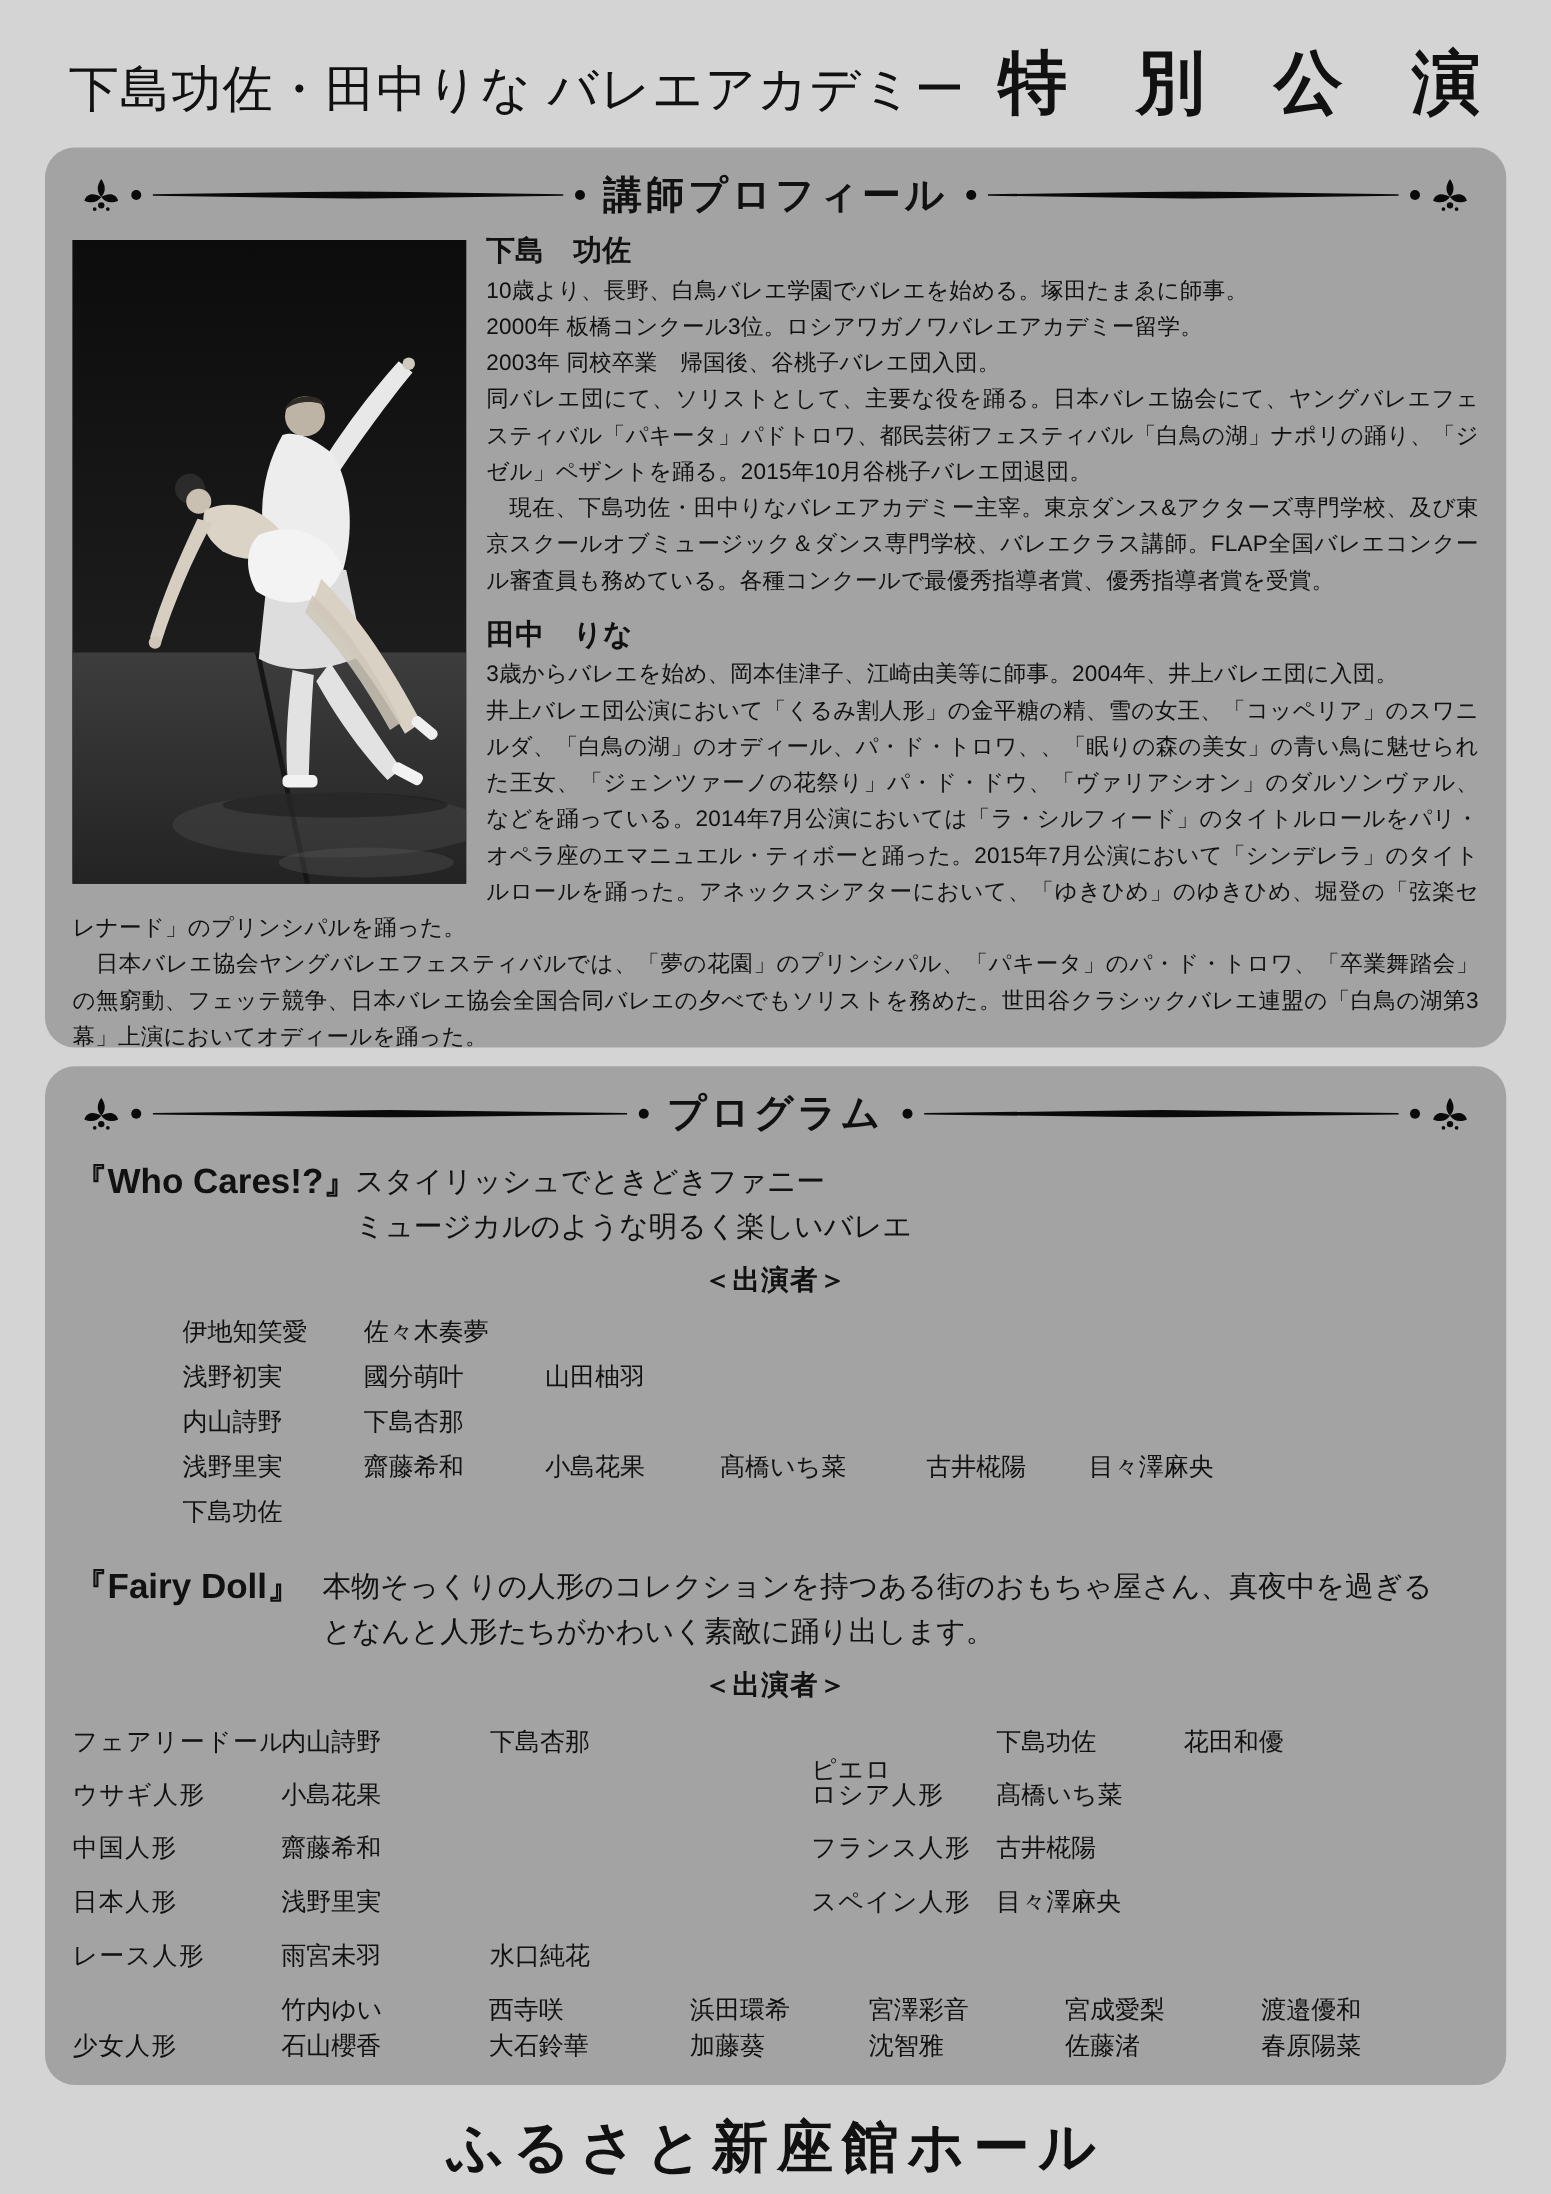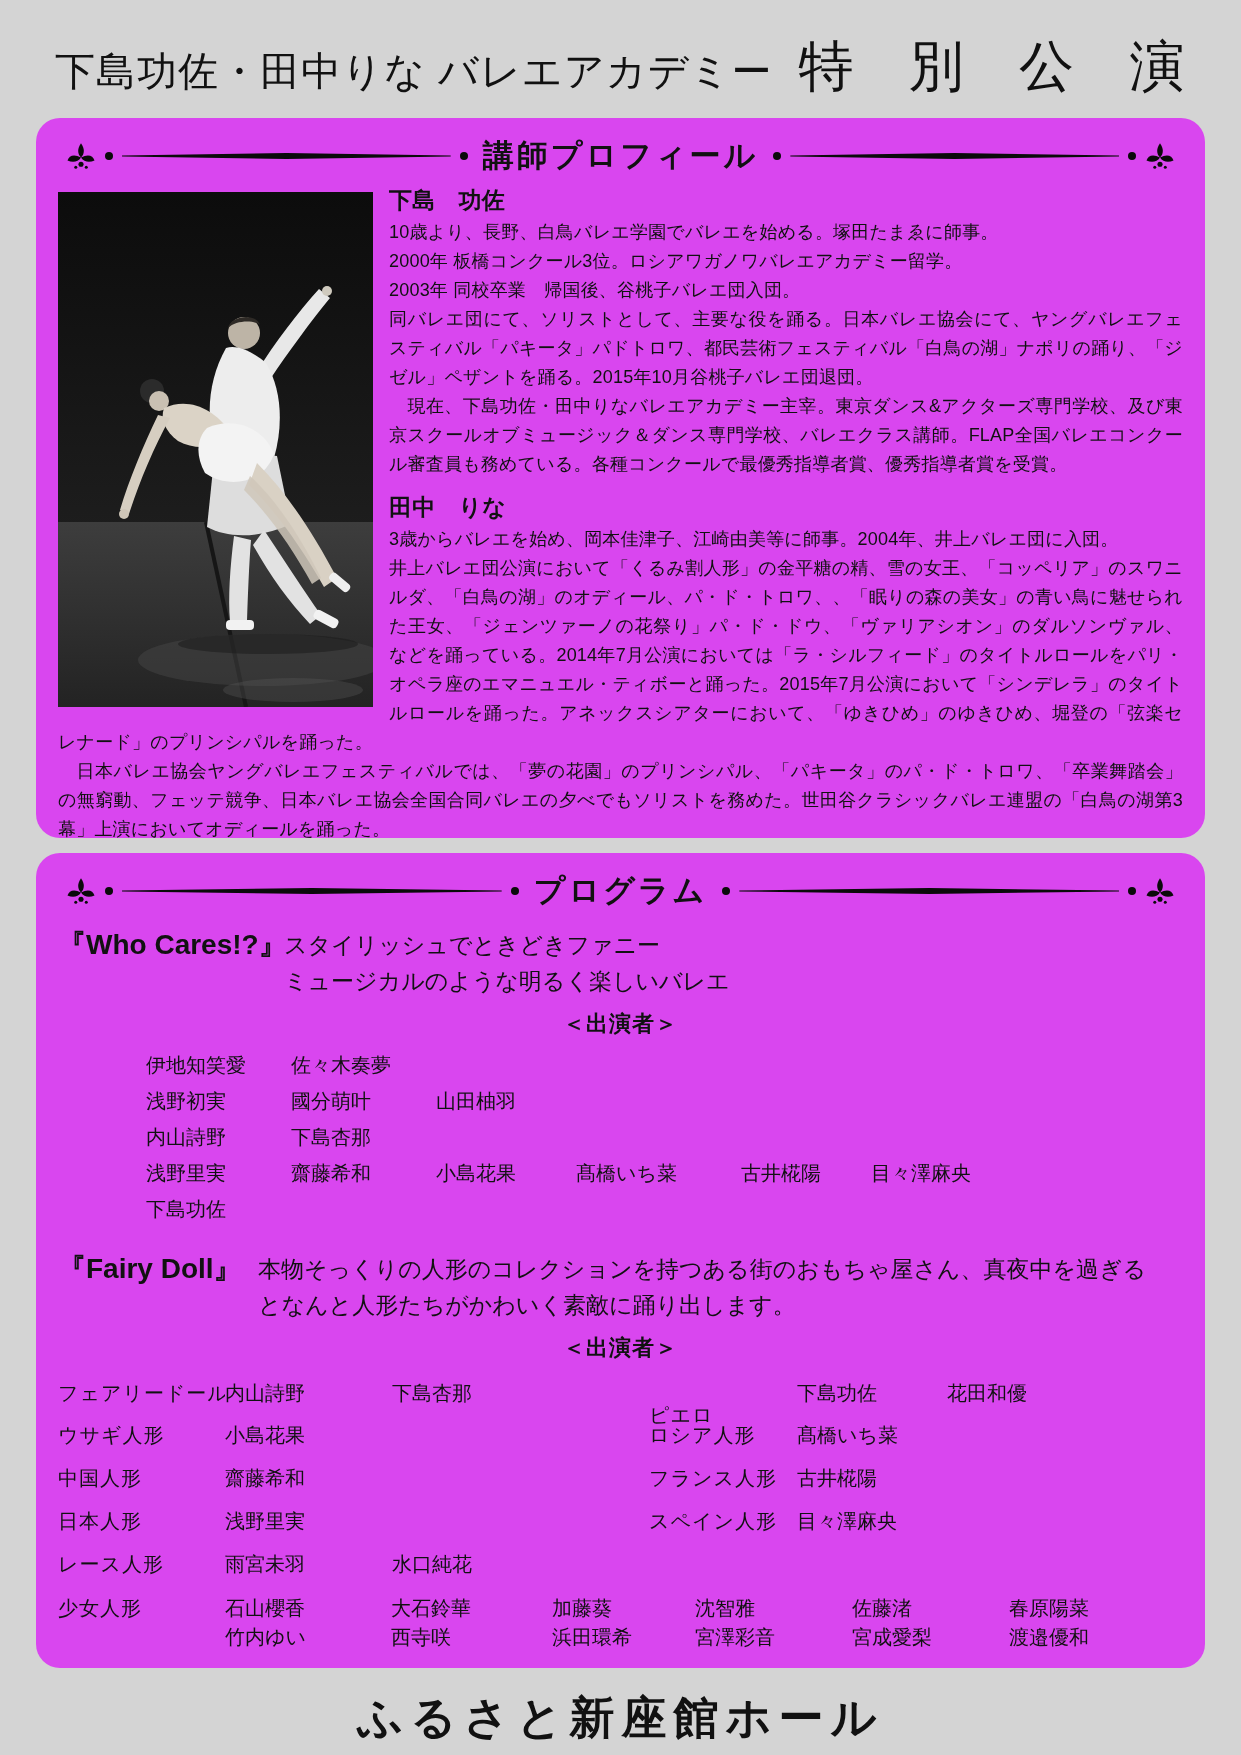--- a/index.html
+++ b/index.html
@@ -5,23 +5,23 @@
   html,body{margin:0;padding:0;}
   body{
     width:1241px;height:1755px;overflow:hidden;
     background:#d4d4d4;color:#111;
     font-family:"Liberation Sans","DejaVu Sans",sans-serif;
     -webkit-font-smoothing:antialiased;
   }
   
   .masthead{display:flex;align-items:baseline;padding:30px 0 0 55px;}
   .masthead .academy{font-size:40px;font-weight:normal;letter-spacing:1px;white-space:nowrap;}
-  .masthead .event{font-size:55px;font-weight:normal;letter-spacing:20px;margin-left:26px;white-space:nowrap;}
-  
-  .box{background:#d946ef;border-radius:24px;margin:0 36px;padding:8px 22px 14px;box-sizing:border-box;width:1169px;}
+  .masthead .event{font-size:55px;font-weight:bold;letter-spacing:20px;margin-left:26px;white-space:nowrap;}
+  
+  .box{background:#a3a3a3;border-radius:24px;margin:0 36px;padding:8px 22px 14px;box-sizing:border-box;width:1169px;}
   .box1{margin-top:14px;height:720px;overflow:hidden;}
   .box2{margin-top:15px;height:815px;overflow:hidden;}
   
   .sec-head{display:flex;align-items:center;gap:9px;height:52px;padding:4px 8px 0;}
   .sec-title{font-size:31px;font-weight:bold;letter-spacing:3px;white-space:nowrap;padding:0 6px;}
   .rule{flex:1;height:7px;background:#0a0a0a;clip-path:polygon(0 42%,50% 8%,100% 42%,100% 58%,50% 92%,0 58%);}
   .dot{width:8px;height:8px;border-radius:50%;background:#0a0a0a;flex:none;}
   .orn{flex:none;width:30px;height:34px;}
   .orn svg{display:block;width:100%;height:100%;fill:#0a0a0a;}
   
@@ -257,36 +257,36 @@
     </div>
     <div class="fd-row">
       <span class="cell role">レース人形</span>
       <span class="cell">雨宮未羽</span>
       <span class="cell">水口純花</span>
     </div>
   </div>
 
   <div class="gd-table">
     <div class="gd-row">
+      <span class="cell" style="grid-column:2;">竹内ゆい</span>
+      <span class="cell">西寺咲</span>
+      <span class="cell">浜田環希</span>
+      <span class="cell">宮澤彩音</span>
+      <span class="cell">宮成愛梨</span>
+      <span class="cell">渡邉優和</span>
+    </div>
+    <div class="gd-row">
       <span class="cell role">少女人形</span>
       <span class="cell">石山櫻香</span>
       <span class="cell">大石鈴華</span>
       <span class="cell">加藤葵</span>
       <span class="cell">沈智雅</span>
       <span class="cell">佐藤渚</span>
       <span class="cell">春原陽菜</span>
     </div>
-    <div class="gd-row">
-      <span class="cell" style="grid-column:2;">竹内ゆい</span>
-      <span class="cell">西寺咲</span>
-      <span class="cell">浜田環希</span>
-      <span class="cell">宮澤彩音</span>
-      <span class="cell">宮成愛梨</span>
-      <span class="cell">渡邉優和</span>
-    </div>
     <div class="gd-gap"></div>
     <div class="gd-row">
       <span class="cell role">兵隊人形</span>
       <span class="cell">穴澤怜奈</span>
       <span class="cell">西村文</span>
     </div>
   </div>
 
 </div>
 

